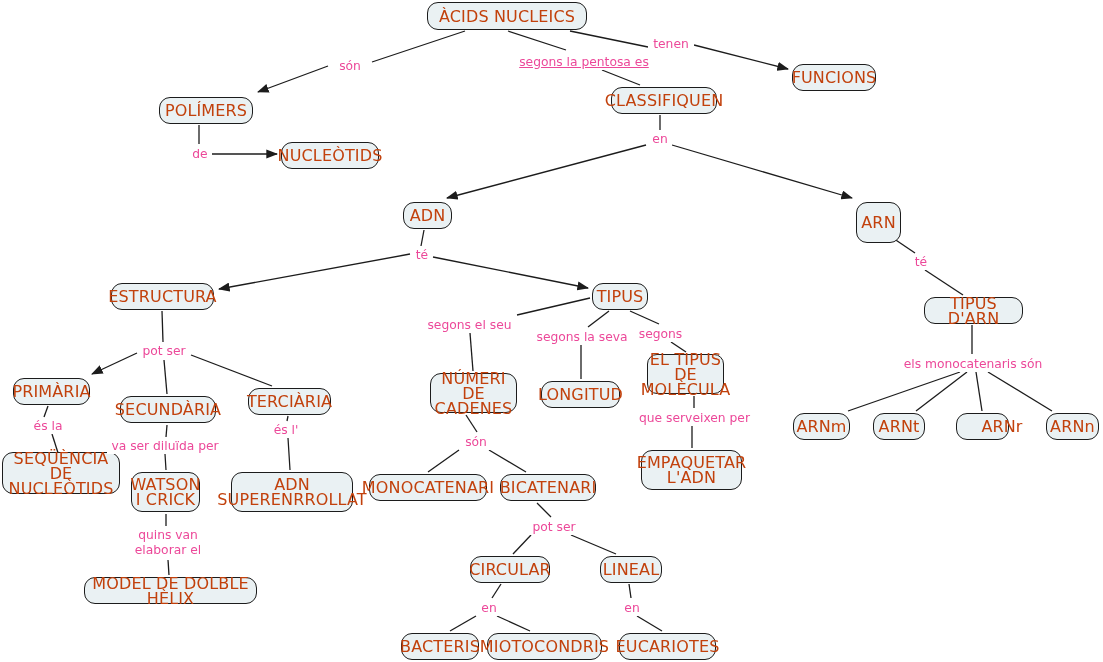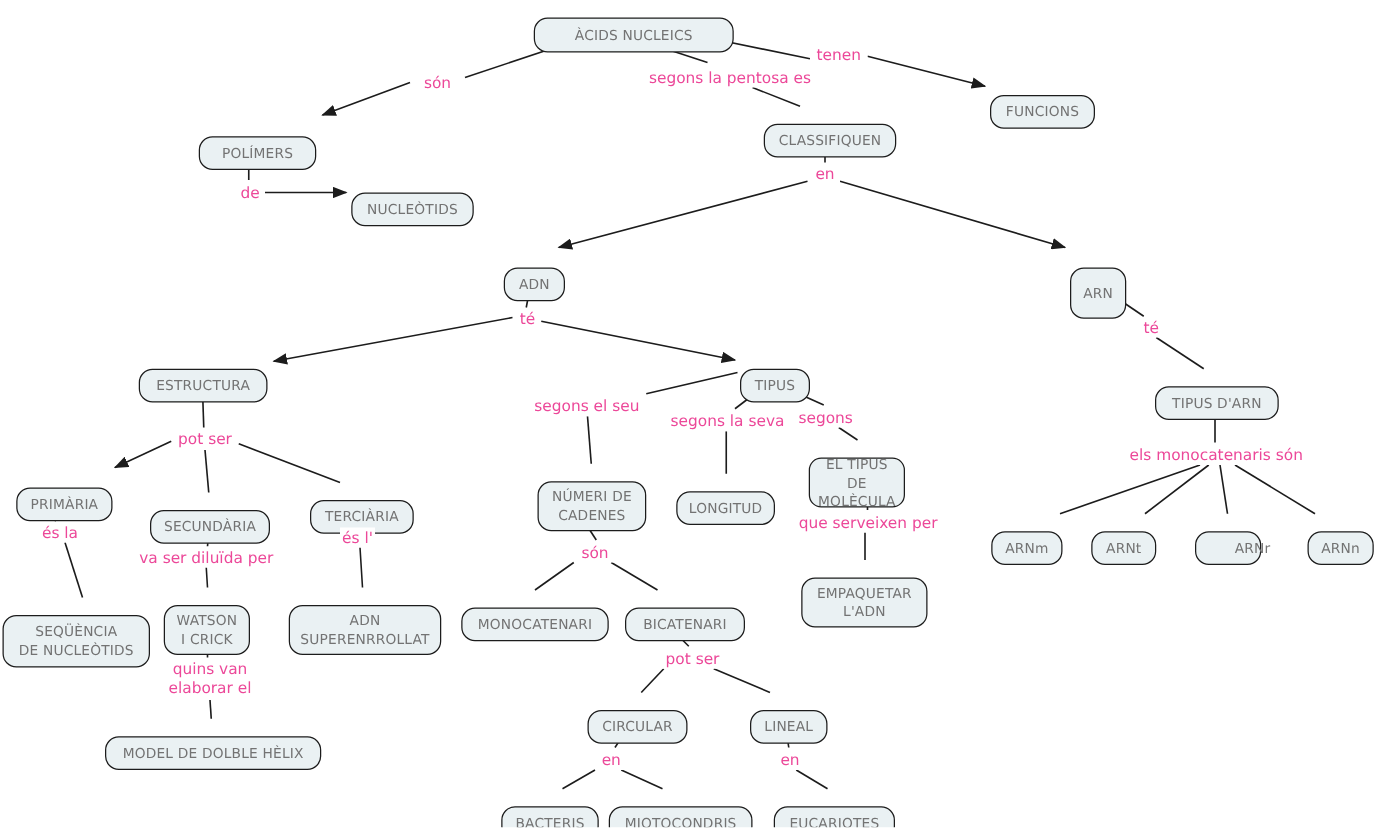--- a/index.html
+++ b/index.html
@@ -27,28 +27,27 @@
   .node {
     position: absolute;
     box-sizing: border-box;
     display: flex;
     align-items: center;
     justify-content: center;
     text-align: center;
     background: #eaf1f3;
     border: 1.4px solid #1c1c1c;
     border-radius: 11px;
-    color: #737373;
-    font-size: 11px;
+    color: #c2410c;
+    font-size: 16px;
     line-height: 15px;
     letter-spacing: 0.15px;
     white-space: pre-line;
     padding: 0 6px;
     z-index: 2;
-    margin-top: 12px;
   }
   .link-label {
     position: absolute;
     box-sizing: border-box;
     display: flex;
     align-items: center;
     justify-content: center;
     text-align: center;
     color: #ec4899;
     font-size: 12.3px;
@@ -139,40 +138,40 @@
       <div class="node" style="left: 248px; top: 388px; width: 83px; height: 27px;">TERCIÀRIA</div>
       <div class="node" style="left: 430px; top: 373px; width: 87px; height: 40px;">NÚMERI DE
 CADENES</div>
       <div class="node" style="left: 541px; top: 381px; width: 79px; height: 27px;">LONGITUD</div>
       <div class="node" style="left: 647px; top: 354px; width: 77px; height: 40px; border-radius: 10px;">EL TIPUS DE
 MOLÈCULA</div>
       <div class="node" style="left: 793px; top: 413px; width: 57px; height: 27px;">ARNm</div>
       <div class="node" style="left: 873px; top: 413px; width: 52px; height: 27px; text-align: right;">ARNt</div>
       <div class="node" style="left: 956px; top: 413px; width: 52px; height: 27px; padding-left: 45px;">ARNr</div>
       <div class="node" style="left: 1046px; top: 413px; width: 53px; height: 27px;">ARNn</div>
-      <div class="node" style="left: 2px; top: 480px; width: 118px; height: 42px;">SEQÜÈNCIA
+      <div class="node" style="left: 2px; top: 452px; width: 118px; height: 42px;">SEQÜÈNCIA
 DE NUCLEÒTIDS</div>
       <div class="node" style="left: 131px; top: 472px; width: 69px; height: 40px;">WATSON
 I CRICK</div>
       <div class="node" style="left: 231px; top: 472px; width: 122px; height: 40px;">ADN
 SUPERENRROLLAT</div>
       <div class="node" style="left: 369px; top: 474px; width: 118px; height: 27px;">MONOCATENARI</div>
       <div class="node" style="left: 500px; top: 474px; width: 96px; height: 27px;">BICATENARI</div>
       <div class="node" style="left: 641px; top: 450px; width: 101px; height: 40px;">EMPAQUETAR
 L'ADN</div>
       <div class="node" style="left: 84px; top: 577px; width: 173px; height: 27px;">MODEL DE DOLBLE HÈLIX</div>
       <div class="node" style="left: 470px; top: 556px; width: 80px; height: 27px;">CIRCULAR</div>
       <div class="node" style="left: 600px; top: 556px; width: 62px; height: 27px;">LINEAL</div>
       <div class="node" style="left: 401px; top: 633px; width: 78px; height: 27px;">BACTERIS</div>
       <div class="node" style="left: 487px; top: 633px; width: 115px; height: 27px;">MIOTOCONDRIS</div>
       <div class="node" style="left: 619px; top: 633px; width: 97px; height: 27px;">EUCARIOTES</div>
     </div>
   <div id="labels-group">
       <div class="link-label" style="left: 330px; top: 58px; width: 40px; height: 16px;">són</div>
-      <div class="link-label" style="left: 514px; top: 54px; width: 140px; height: 16px;">segons la pentosa es</div>
+      <div class="link-label" style="left: 514px; top: 54px; width: 140px; height: 16px; text-decoration: underline;">segons la pentosa es</div>
       <div class="link-label" style="left: 648px; top: 36px; width: 46px; height: 16px;">tenen</div>
       <div class="link-label" style="left: 189px; top: 146px; width: 22px; height: 16px;">de</div>
       <div class="link-label" style="left: 648px; top: 131px; width: 24px; height: 16px;">en</div>
       <div class="link-label" style="left: 412px; top: 247px; width: 20px; height: 16px;">té</div>
       <div class="link-label" style="left: 911px; top: 254px; width: 20px; height: 16px;">té</div>
       <div class="link-label" style="left: 139px; top: 343px; width: 50px; height: 16px;">pot ser</div>
       <div class="link-label" style="left: 424px; top: 317px; width: 91px; height: 16px;">segons el seu</div>
       <div class="link-label" style="left: 534px; top: 329px; width: 96px; height: 16px;">segons la seva</div>
       <div class="link-label" style="left: 636px; top: 326px; width: 49px; height: 16px;">segons</div>
       <div class="link-label" style="left: 903px; top: 356px; width: 140px; height: 16px;">els monocatenaris són</div>

